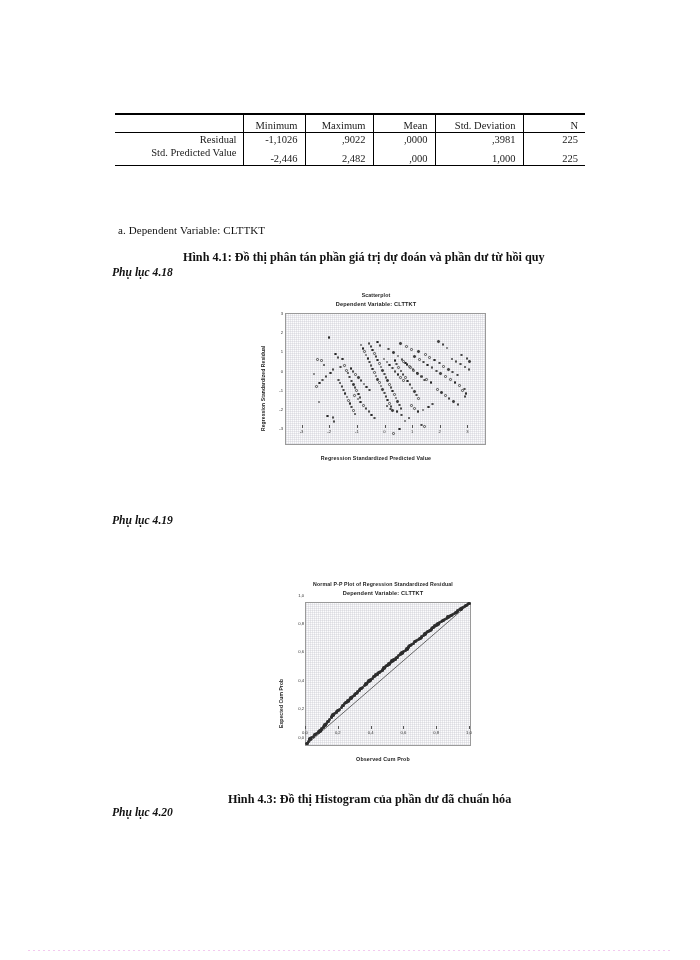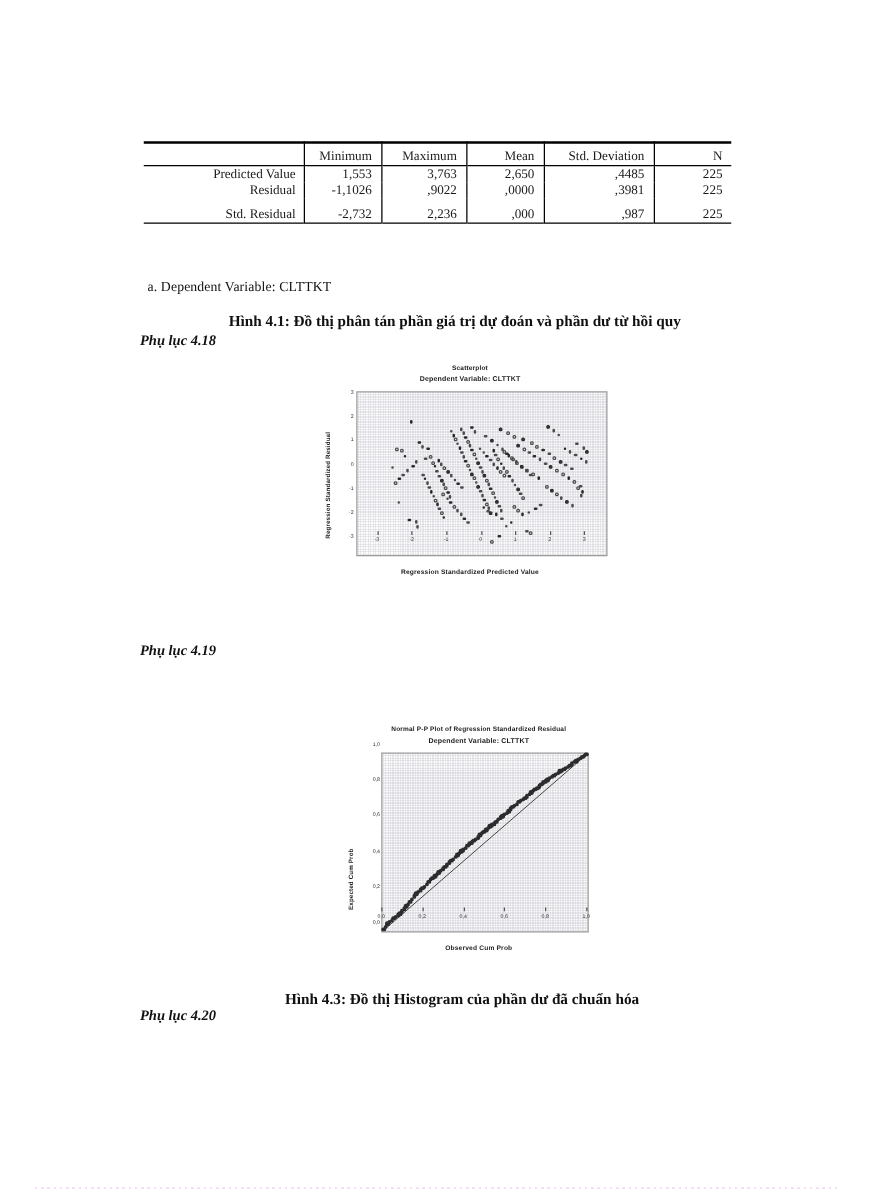--- a/index.html
+++ b/index.html
@@ -178,41 +178,33 @@
           <th class="lbl" style="width:128px"></th>
           <th class="num colsep" style="width:62px">Minimum</th>
           <th class="num colsep" style="width:68px">Maximum</th>
           <th class="num colsep" style="width:62px">Mean</th>
           <th class="num colsep" style="width:88px">Std. Deviation</th>
           <th class="num colsep" style="width:62px">N</th>
         </tr>
       </thead>
       <tbody>
         <tr class="r-short">
-          <td class="lbl">Predicted Value</td>
-          <td class="num colsep">1,553</td>
-          <td class="num colsep">3,763</td>
-          <td class="num colsep">2,650</td>
-          <td class="num colsep">,4485</td>
-          <td class="num colsep">225</td>
-        </tr>
-        <tr class="r-short">
           <td class="lbl">Residual</td>
           <td class="num colsep">-1,1026</td>
           <td class="num colsep">,9022</td>
           <td class="num colsep">,0000</td>
           <td class="num colsep">,3981</td>
           <td class="num colsep">225</td>
         </tr>
         <tr class="r-tall">
-          <td class="lbl">Std. Residual</td>
-          <td class="num colsep">-2,732</td>
-          <td class="num colsep">2,236</td>
+          <td class="lbl" style="vertical-align:top;padding-top:1px">Std. Predicted Value</td>
+          <td class="num colsep">-2,446</td>
+          <td class="num colsep">2,482</td>
           <td class="num colsep">,000</td>
-          <td class="num colsep">,987</td>
+          <td class="num colsep">1,000</td>
           <td class="num colsep">225</td>
         </tr>
       </tbody>
     </table>
   </div>
 
   <div class="table-note">a. Dependent Variable: CLTTKT</div>
 
   <div class="fig-caption" id="cap-41">Hình 4.1: Đồ thị phân tán phần giá trị dự đoán và phần dư từ hồi quy</div>
   <div class="appendix" id="app-418">Phụ lục 4.18</div>

